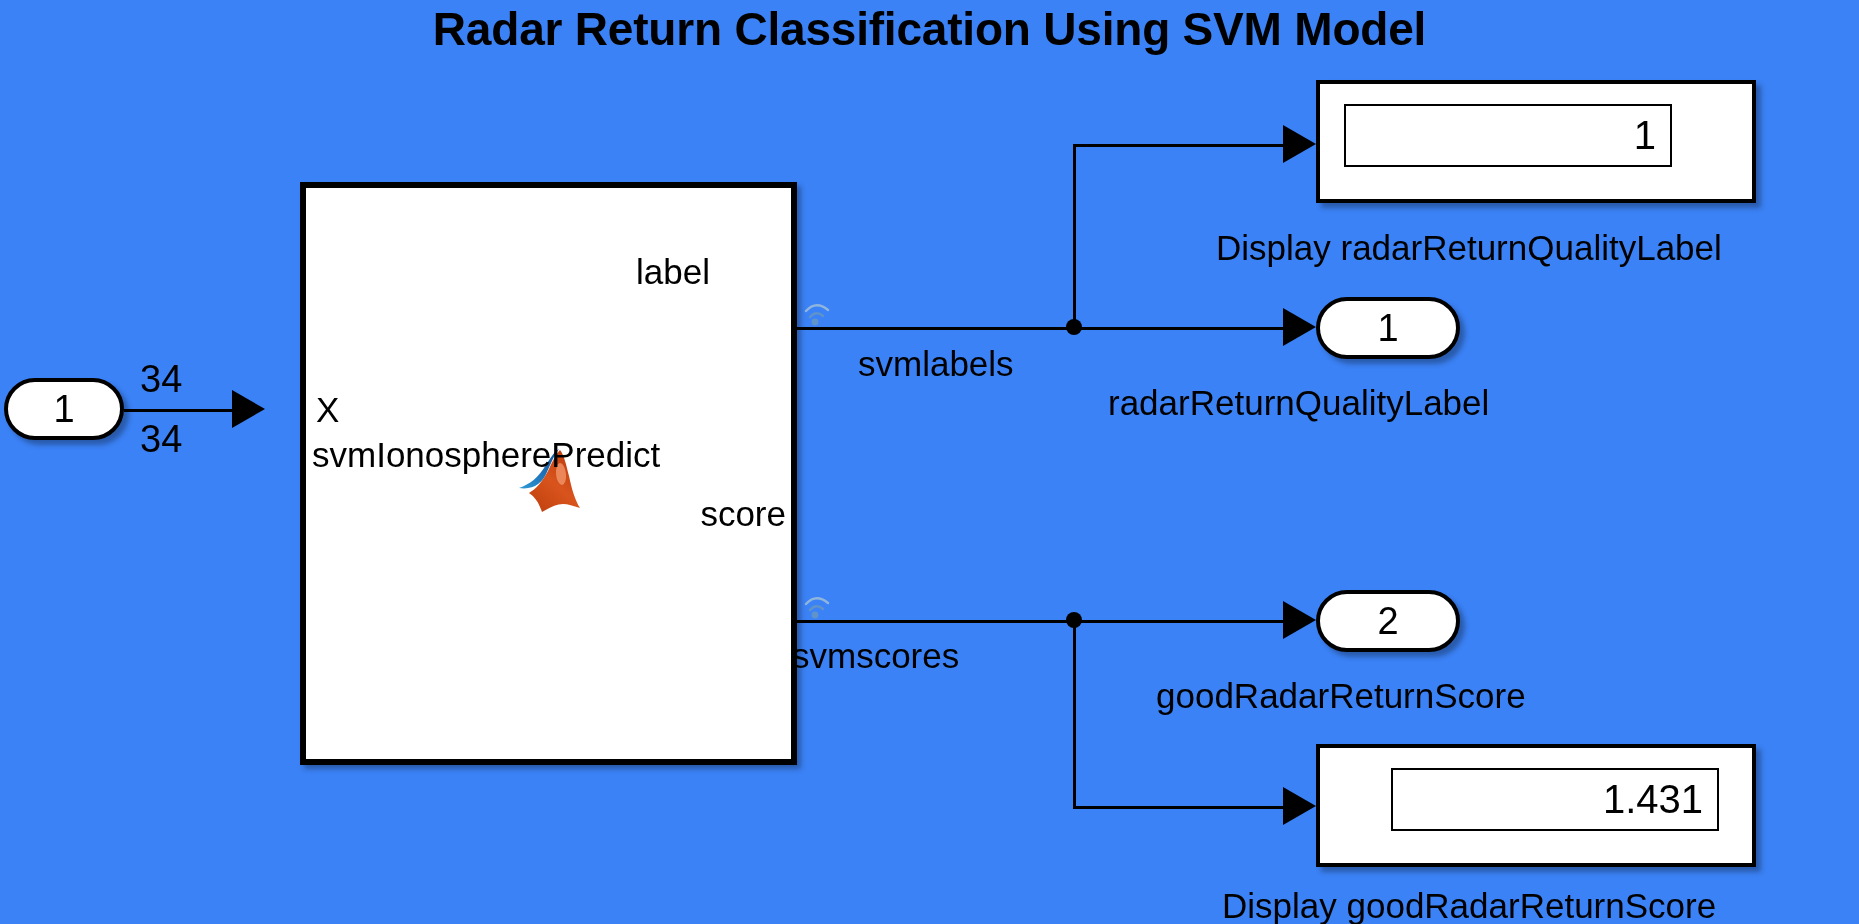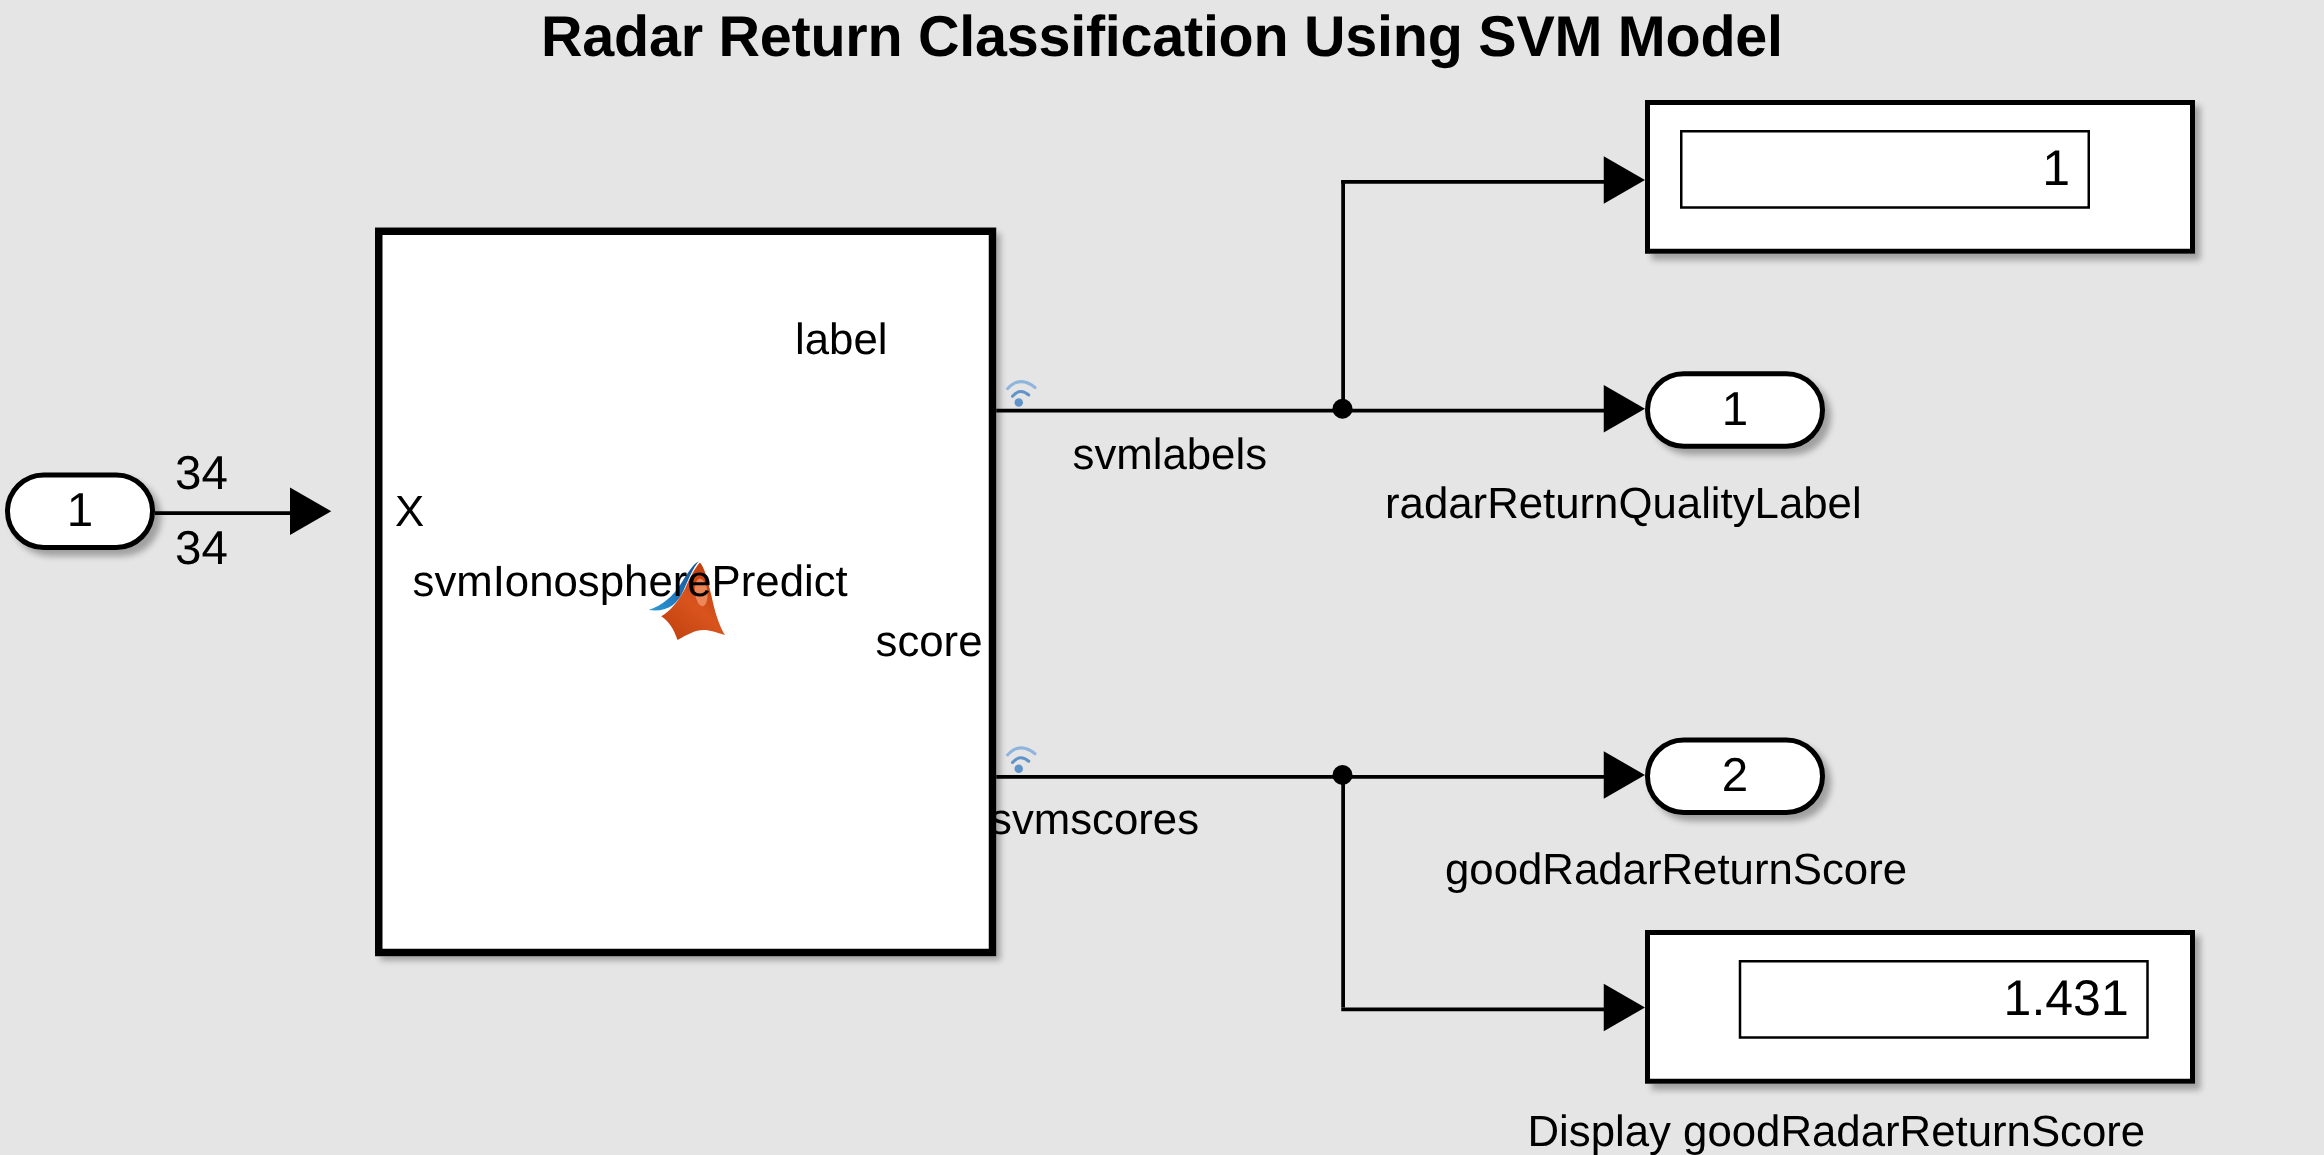--- a/index.html
+++ b/index.html
@@ -8,21 +8,21 @@
     background: #ffffff;
   }
   body {
     font-family: "Liberation Sans", sans-serif;
     color: #000000;
   }
   #canvas {
     position: relative;
     width: 1859px;
     height: 924px;
-    background: #e5e5e5;
+    background: #3b82f6;
     overflow: hidden;
   }
 
   
   .title {
     position: absolute;
     left: 0;
     top: 2px;
     width: 1859px;
     text-align: center;
@@ -181,21 +181,21 @@
         </linearGradient>
       </defs>
       <path d="M1 40 C12 36 20 30 28 17 C33 9 37 3 41 1 C36 7 33 15 29 24 C24 36 15 42 1 40 Z" fill="url(#gblue)"></path>
       <path d="M11 45 C18 41 24 34 30 23 C34 14 38 6 42 2 C46 7 48 16 51 28 C54 42 57 52 62 60
                C55 58 50 56 45 56 C38 56 31 60 24 64 C21 55 17 49 11 45 Z" fill="url(#gorange)"></path>
       <ellipse cx="43" cy="26" rx="5" ry="11" fill="#ef9164" opacity="0.85" transform="rotate(-6 43 26)"></ellipse>
     </svg>
   </div>
 
   <div class="port-label" style="left:316px; top:392px;">X</div>
-  <div class="block-name" style="left:330px; top:437px;margin-top:11px;">svmIonospherePredict</div>
+  <div class="block-name" style="left:312px; top:437px;">svmIonospherePredict</div>
   <div class="port-label" style="left:710px; top:254px; transform:translateX(-100%);">label</div>
   <div class="port-label" style="left:786px; top:496px; transform:translateX(-100%);">score</div>
 
   <div class="wifi-icon" style="left:803px; top:299px;">
     <svg viewBox="0 0 30 28" width="30" height="28" xmlns="http://www.w3.org/2000/svg">
       <path d="M3 12 Q13 1 25 11" stroke="#8fb5dd" stroke-width="2.4" fill="none" stroke-linecap="round"></path>
       <path d="M7 18 Q13 11 20 17" stroke="#5f93c9" stroke-width="2.4" fill="none" stroke-linecap="round"></path>
       <circle cx="12" cy="23" r="3.4" fill="#5f93c9"></circle>
     </svg>
   </div>
@@ -210,20 +210,21 @@
   <div class="wire-h" style="left:1073px; top:327px; width:217px;"></div>
   <div class="arrow" style="left:1283px; top:308px;"></div>
 
   <div class="lbl" style="left:858px; top:346px;">svmlabels</div>
 
   <div class="display-block" style="left:1316px; top:80px; width:440px; height:123px;">
     <div class="display-inner" style="left:24px; top:20px; width:328px; height:63px;">
       <span>1</span>
     </div>
   </div>
+  <div class="lbl" style="left:1216px; top:230px;">Display radarReturnQualityLabel</div>
 
   <div class="pill" style="left:1316px; top:297px; width:144px; height:62px; border-radius:31px;">
     <span>1</span>
   </div>
   <div class="lbl" style="left:1108px; top:385px;">radarReturnQualityLabel</div>
 
   <div class="wifi-icon" style="left:803px; top:592px;">
     <svg viewBox="0 0 30 28" width="30" height="28" xmlns="http://www.w3.org/2000/svg">
       <path d="M3 12 Q13 1 25 11" stroke="#8fb5dd" stroke-width="2.4" fill="none" stroke-linecap="round"></path>
       <path d="M7 18 Q13 11 20 17" stroke="#5f93c9" stroke-width="2.4" fill="none" stroke-linecap="round"></path>

